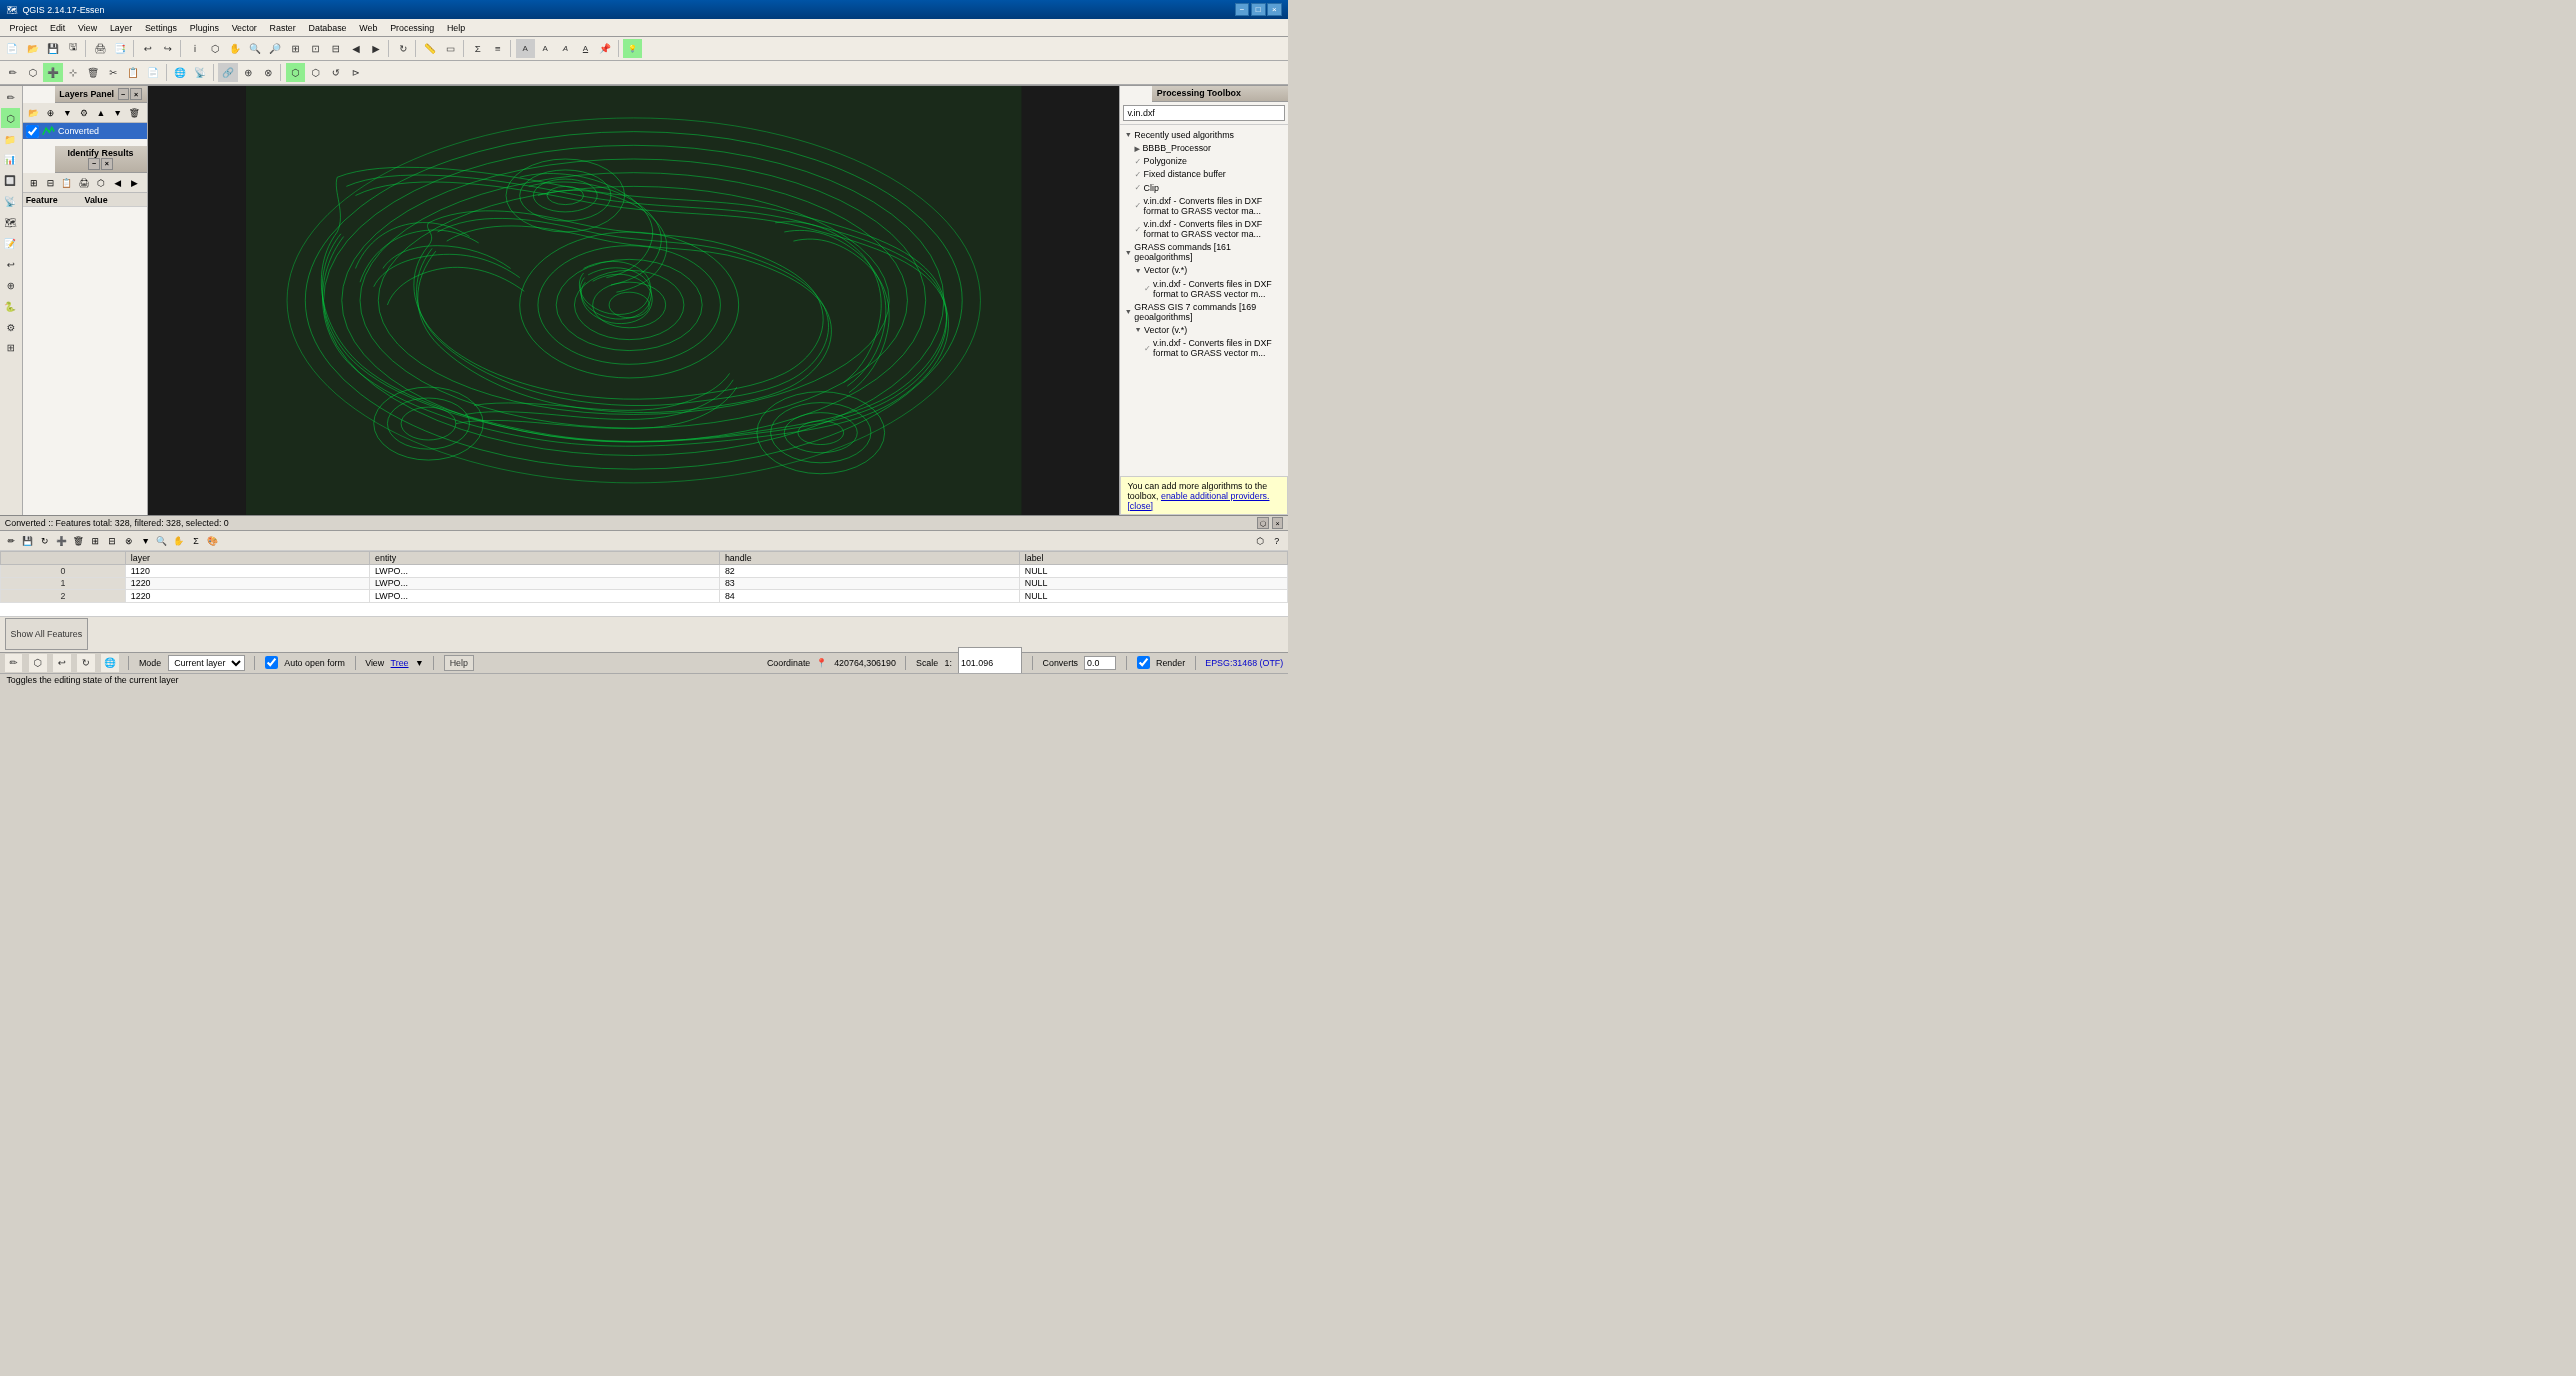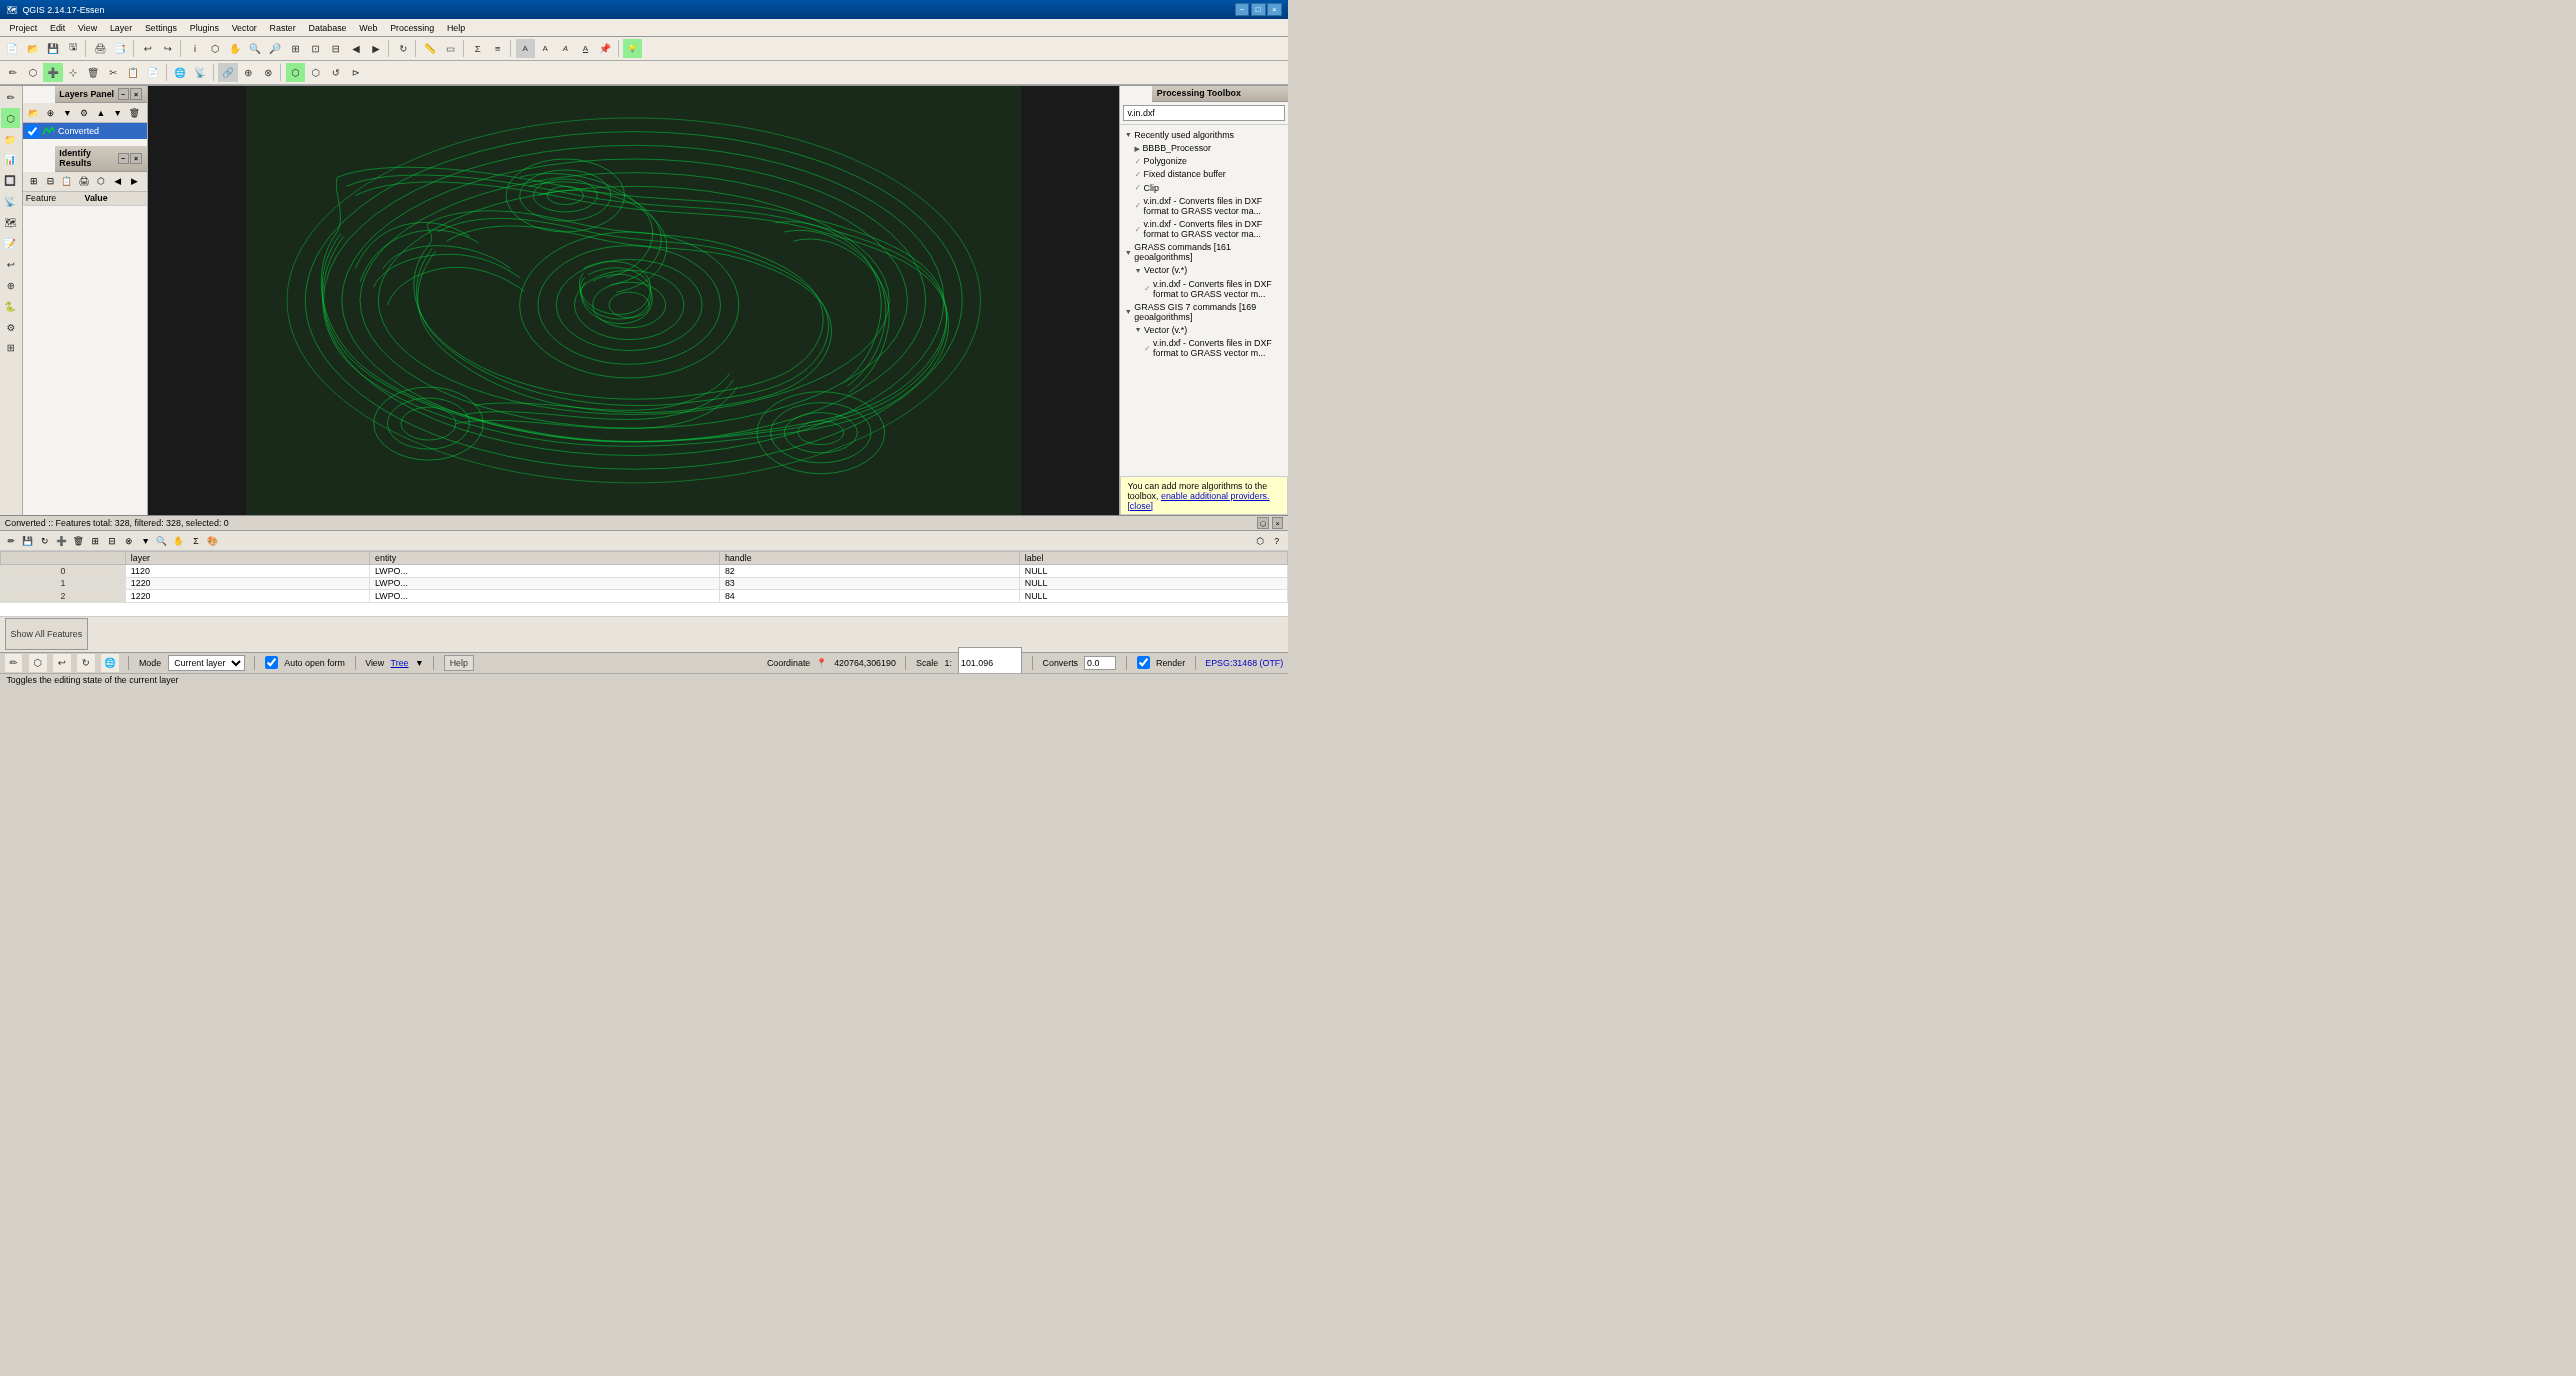--- a/index.html
+++ b/index.html
@@ -422,38 +422,38 @@
       <div class="layer-item">
         <input type="checkbox" checked="" class="layer-check" style="">
         <span class="layer-icon">
           <svg viewBox="0 0 16 16">
               <polyline points="1,12 5,4 9,9 12,3 15,8" stroke="#00cc44" stroke-width="2" fill="none"></polyline>
             </svg>
         </span>
         <span>Converted</span>
       </div>
 
-      <div class="panel-header" style="margin-top: 6.4px;">
+      <div class="panel-header" style="margin-top: 6.4px; flex-direction: column;">
         <span>Identify Results</span>
         <div class="panel-btns">
           <div class="panel-hbtn">−</div>
           <div class="panel-hbtn">×</div>
         </div>
       </div>
       <div class="identify-toolbar">
         <div class="lt-btn">⊞</div>
         <div class="lt-btn">⊟</div>
         <div class="lt-btn">📋</div>
         <div class="lt-btn">🖨</div>
         <div class="lt-btn">⬡</div>
         <div class="lt-btn">◀</div>
         <div class="lt-btn">▶</div>
       </div>
       <div style="display: flex; padding: 1.6px 3.2px; background: #e0dcd4; border-bottom: 0.8px solid #ccc;">
-        <span style="flex:1; font-weight: normal;">Feature</span>
+        <span style="flex:1; font-weight: bold;">Feature</span>
         <span style="flex:1; font-weight: bold;">Value</span>
       </div>
       <div style="flex:1; padding: 3.2px;"></div>
     </div>
 
     <div id="map-area" style="flex:1; position:relative; background:#1a1a1a; overflow:hidden;">
       <svg class="map-svg" viewBox="0 0 850 470" preserveAspectRatio="xMidYMid meet">
 
         <rect width="850" height="470" fill="#1a2a1a"></rect>
 

